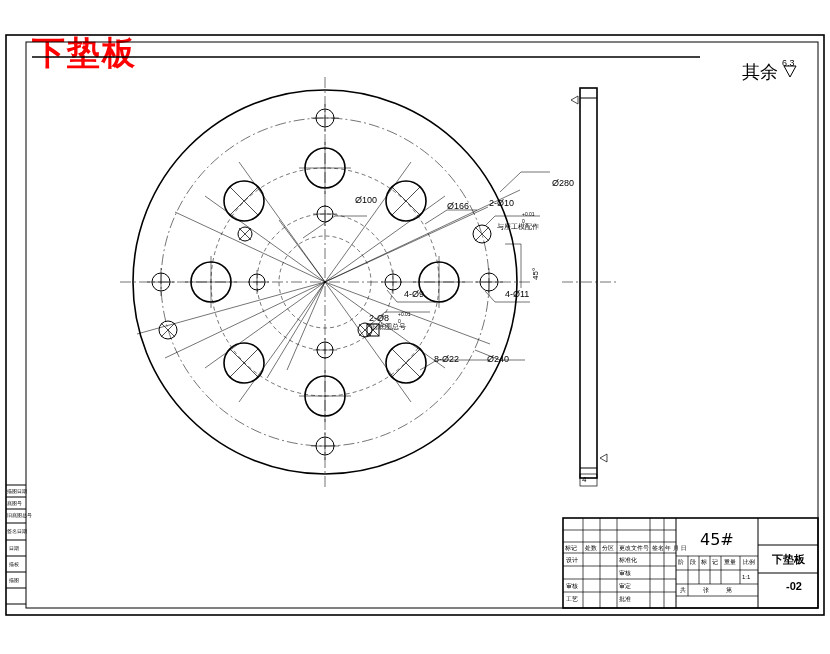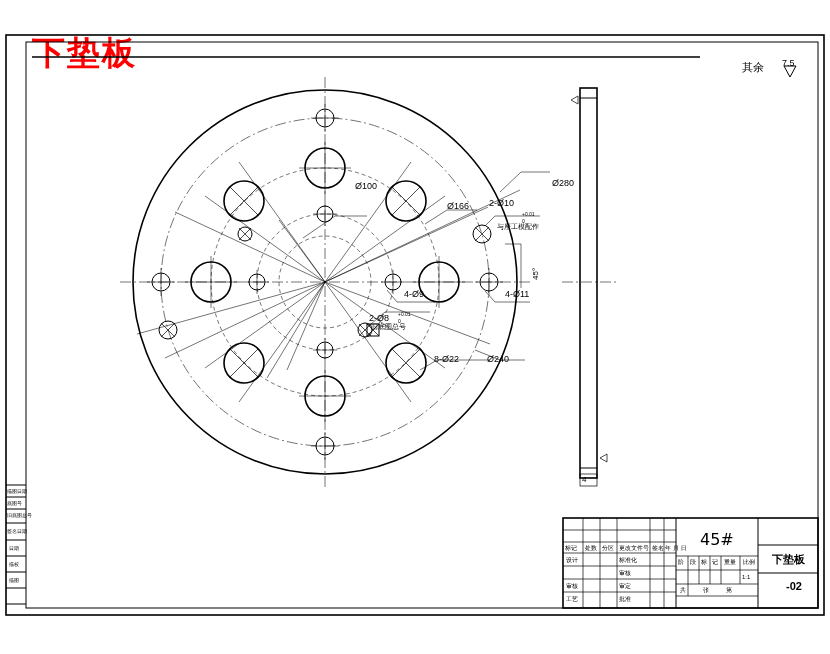--- a/index.html
+++ b/index.html
@@ -280,27 +280,27 @@
       </g>
       <line class="ln med" x1="758" y1="518" x2="758" y2="608"></line>
 
       <g class="ln med">
         <line x1="758" y1="545" x2="818" y2="545"></line>
         <line x1="758" y1="573" x2="818" y2="573"></line>
       </g>
     </g>
   </svg>
 
-  <div class="t cn" style="left:742px;top:60px;font-size:11px;">其余</div>
-  <div class="t" style="left:782px;top:58px;font-size:9px;">7.5</div>
+  <div class="t cn" style="left:742px;top:60px;font-size:18px;">其余</div>
+  <div class="t" style="left:782px;top:58px;font-size:9px;">6.3</div>
 
   <div class="t dim" style="left:512px;top:178px;padding-left:40px;">Ø280</div>
   <div class="t dim" style="left:487px;top:354px;">Ø240</div>
   <div class="t dim" style="left:447px;top:201px;">Ø166</div>
-  <div class="t dim" style="left:355px;top:181px;text-align:right;">Ø100</div>
+  <div class="t dim" style="left:355px;top:195px;text-align:right;">Ø100</div>
   <div class="t dim" style="left:434px;top:354px;">8-Ø22</div>
   <div class="t dim" style="left:505px;top:289px;">4-Ø11</div>
   <div class="t dim" style="left:404px;top:289px;">4-Ø9</div>
 
   <div class="t dim" style="left:489px;top:198px;">2-Ø10</div>
   <div class="t tiny" style="left:522px;top:211px;">+0.01</div>
   <div class="t tiny" style="left:522px;top:218px;">0</div>
   <div class="t cn tb" style="left:489px;top:222px;font-size:7px;margin-left:8px;">与座工模配作</div>
 
   <div class="t dim" style="left:369px;top:313px;">2-Ø8</div>

